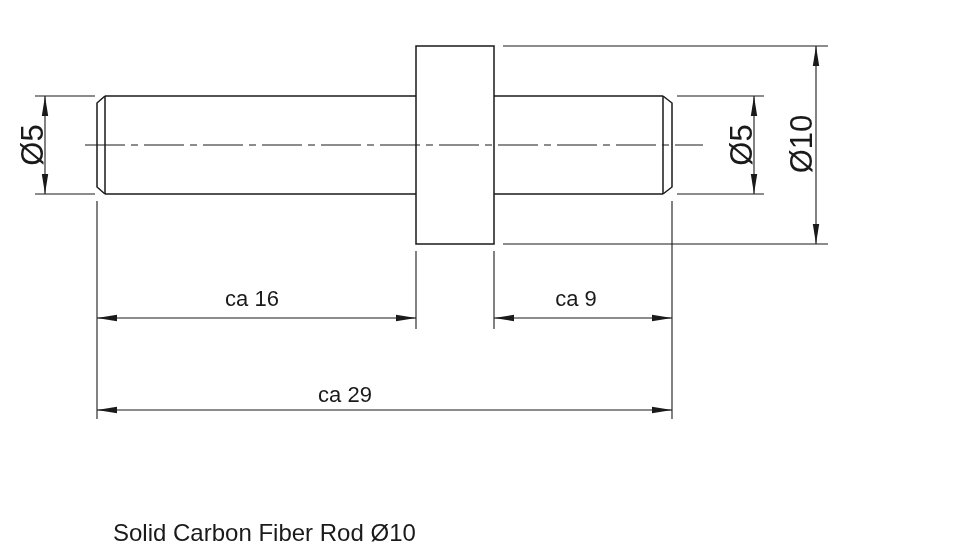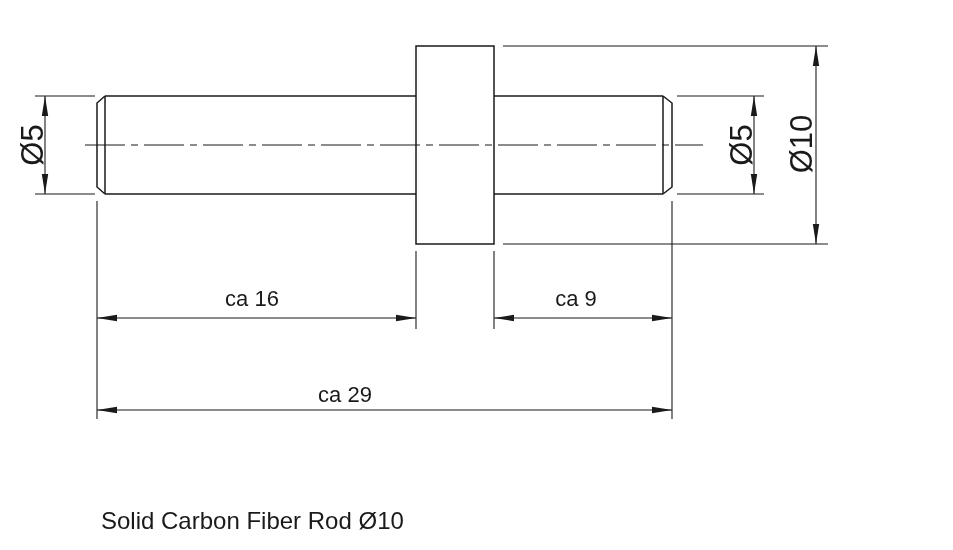--- a/index.html
+++ b/index.html
@@ -27,21 +27,21 @@
     fill: #1a1a1a;
   }
   .notes {
     position: absolute;
     left: 101px;
     top: 441px;
     font-size: 24px;
     line-height: 32px;
     white-space: pre-wrap;
   }
-  .note-line { margin: 0; padding: 0; }
+  .note-line { margin: 12px; padding: 0; }
 </style>
 </head>
 <body>
 
 <div class="canvas">
 
   <svg width="953" height="550" viewBox="0 0 953 550">
     <defs>
       <marker id="arr" markerUnits="userSpaceOnUse" markerWidth="46" markerHeight="10" viewBox="-23 -5 46 10" refX="0" refY="0" orient="auto-start-reverse">
         <path d="M0,0 L-20,-3.2 L-20,3.2 Z" fill="#1a1a1a" stroke="none"></path>

